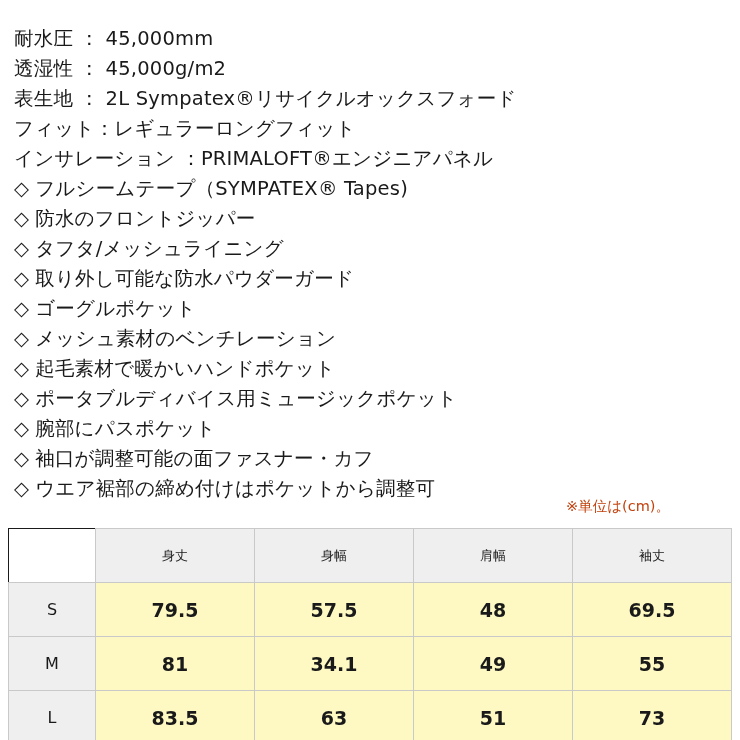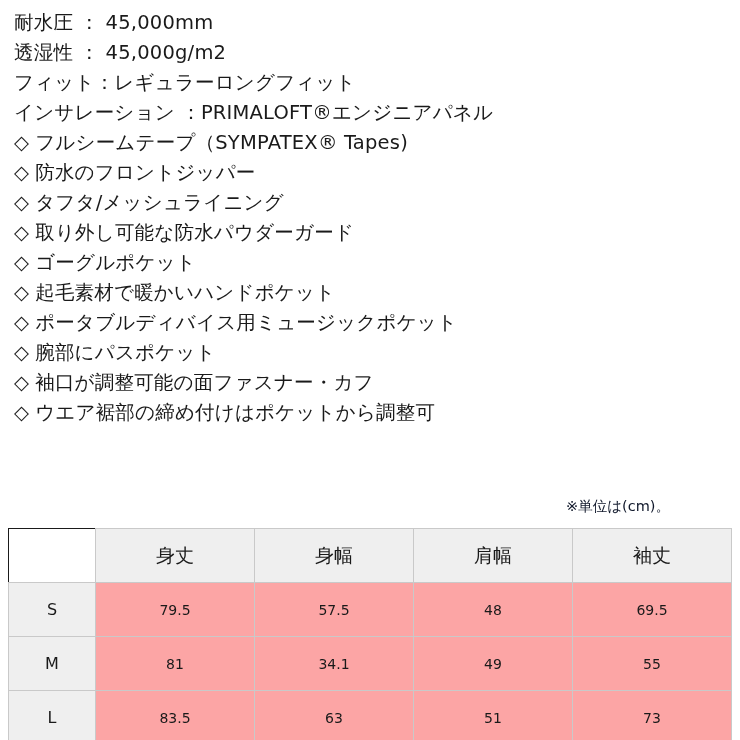--- a/index.html
+++ b/index.html
@@ -12,21 +12,21 @@
     background: #ffffff;
     font-family: "DejaVu Sans", "Liberation Sans", sans-serif;
     color: #1a1a1a;
     overflow: hidden;
   }
   .page {
     position: relative;
     width: 688px;
     height: 740px;
     box-sizing: border-box;
-    padding: 8px 14px 0 14px;
+    padding: 24px 14px 0 14px;
   }
   .spec-line {
     font-size: 19.5px;
     line-height: 30px;
     white-space: nowrap;
     letter-spacing: 0.2px;
   }
   .feature-line {
     font-size: 19.5px;
     line-height: 30px;
@@ -35,21 +35,21 @@
   }
   .diamond {
     display: inline-block;
     margin-right: 6px;
   }
   .unit-note {
     position: absolute;
     right: 18px;
     top: 497px;
     font-size: 14.5px;
-    color: #0f172a;
+    color: #c2410c;
     white-space: nowrap;
   }
   .size-table-wrap {
     position: absolute;
     left: 8px;
     top: 528px;
     width: 724px;
   }
   table.size-table {
     border-collapse: collapse;
@@ -61,61 +61,63 @@
     border: 1px solid #c9c9c9;
     height: 51px;
     text-align: center;
     vertical-align: middle;
     font-size: 17px;
   }
   table.size-table thead th {
     background: #efefef;
     font-weight: normal;
     color: #1a1a1a;
-    font-size: 19px;
+    font-size: 13px;
   }
   table.size-table thead th.corner {
     background: #ffffff;
     border-top-color: #1a1a1a;
     border-left-color: #1a1a1a;
   }
   table.size-table tbody th {
     background: #efefef;
     font-weight: normal;
     font-size: 16px;
   }
   table.size-table tbody td {
-    background: #fca5a5;
-    font-weight: normal;
-    font-size: 14px;
+    background: #fef9c3;
+    font-weight: bold;
+    font-size: 19px;
   }
   
   table.size-table {
     border: 1px solid #2b2b2b;
   }
   .col-first { width: 84px; }
 </style>
 </head>
 <body>
 
 <div class="page">
 
   <div class="spec-block">
     <div class="spec-line">耐水圧 ： 45,000mm</div>
     <div class="spec-line">透湿性 ： 45,000g/m2</div>
+    <div class="spec-line">表生地 ： 2L Sympatex®リサイクルオックスフォード</div>
     <div class="spec-line">フィット：レギュラーロングフィット</div>
     <div class="spec-line">インサレーション ：PRIMALOFT®エンジニアパネル</div>
   </div>
 
   <div class="feature-block">
     <div class="feature-line"><span class="diamond">◇</span><span>フルシームテープ（SYMPATEX® Tapes)</span></div>
     <div class="feature-line"><span class="diamond">◇</span><span>防水のフロントジッパー</span></div>
     <div class="feature-line"><span class="diamond">◇</span><span>タフタ/メッシュライニング</span></div>
     <div class="feature-line"><span class="diamond">◇</span><span>取り外し可能な防水パウダーガード</span></div>
     <div class="feature-line"><span class="diamond">◇</span><span>ゴーグルポケット</span></div>
+    <div class="feature-line"><span class="diamond">◇</span><span>メッシュ素材のベンチレーション</span></div>
     <div class="feature-line"><span class="diamond">◇</span><span>起毛素材で暖かいハンドポケット</span></div>
     <div class="feature-line"><span class="diamond">◇</span><span>ポータブルディバイス用ミュージックポケット</span></div>
     <div class="feature-line"><span class="diamond">◇</span><span>腕部にパスポケット</span></div>
     <div class="feature-line"><span class="diamond">◇</span><span>袖口が調整可能の面ファスナー・カフ</span></div>
     <div class="feature-line"><span class="diamond">◇</span><span>ウエア裾部の締め付けはポケットから調整可</span></div>
   </div>
 
   <div class="unit-note">※単位は(cm)。</div>
 
   <div class="size-table-wrap">

